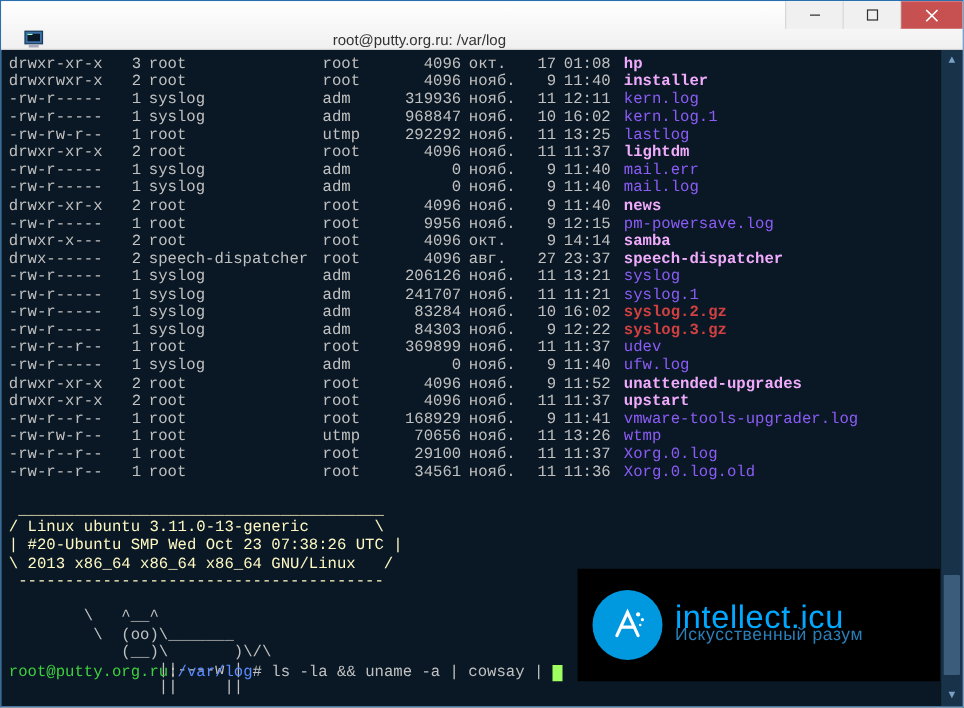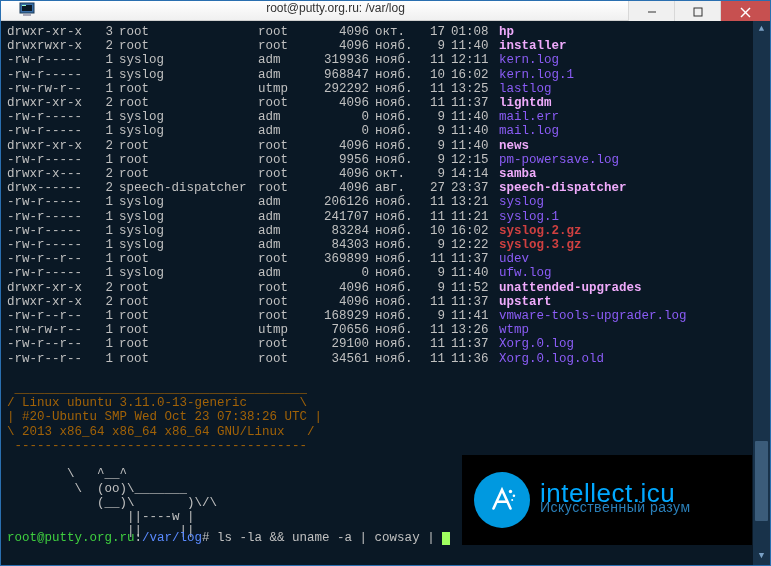--- a/index.html
+++ b/index.html
@@ -6,24 +6,24 @@
   html, body { width: 771px; height: 566px; overflow: hidden; font-family: "Consolas", "Courier New", monospace; }
   
   .window {
     width: 771px; height: 566px;
     background: #fff;
     border: 1px solid #2a6fb0;
     display: flex; flex-direction: column;
   }
   
   .titlebar {
-    height: 20px;
+    height: 39px;
     background: linear-gradient(#fff, #f0f0f0);
     border-bottom: 1px solid #d0d0d0;
-    display: flex; align-items: flex-start;
+    display: flex; align-items: flex-end;
     padding-left: 18px;
     position: relative;
   }
   .titlebar .icon {
     width: 16px; height: 16px;
     margin-right: 6px;
     display: flex; align-items: center; justify-content: center;
   }
   .titlebar .title {
     flex: 1;
@@ -93,21 +93,21 @@
   .c-size  { width: 66px; text-align: right; }
   .c-month { width: 48px; padding-left: 6px; }
   .c-day   { width: 28px; text-align: right; }
   .c-time  { width: 48px; padding-left: 6px; }
   .c-name  { padding-left: 6px; }
   
   .dir   { color: #f0abfc; font-weight: bold; }
   .ar    { color: #d04040; font-weight: bold; }
   .plain { color: #8b5cf6; font-family: Liberation Mono, monospace; }
   
-  .motd { white-space: pre; color: #a16207; margin-top: 2px; }
+  .motd { white-space: pre; color: #fef9c3; margin-top: 2px; }
   .ascii { white-space: pre; color: #c0c0c0; }
   
   .prompt-line { white-space: pre; position: absolute; bottom: 20px; left: 6px; }
   .pr-user { color: #3fcf3f; }
   .pr-path { color: #5a8aff; }
   .pr-cmd  { color: #c0c0c0; }
   .cursor {
     display: inline-block; width: 8px; height: 13px;
     background: #a0ff60; vertical-align: text-bottom;
   }

